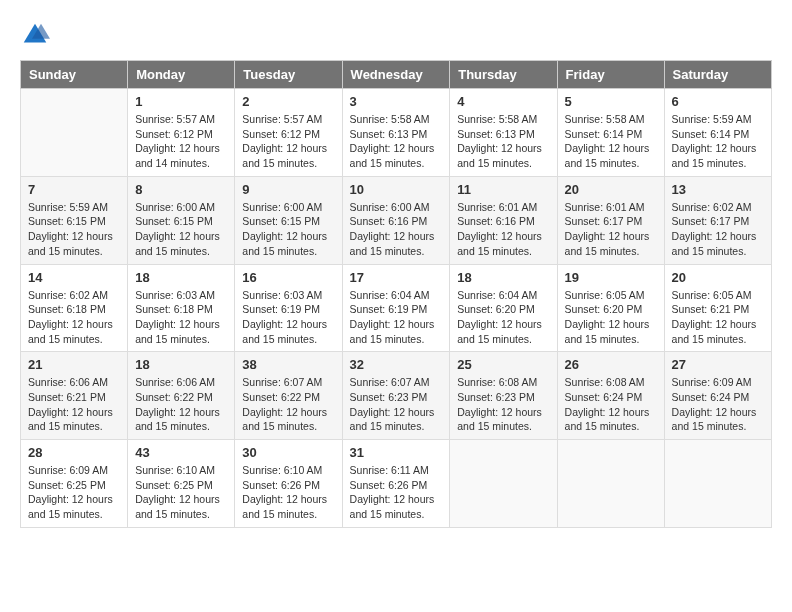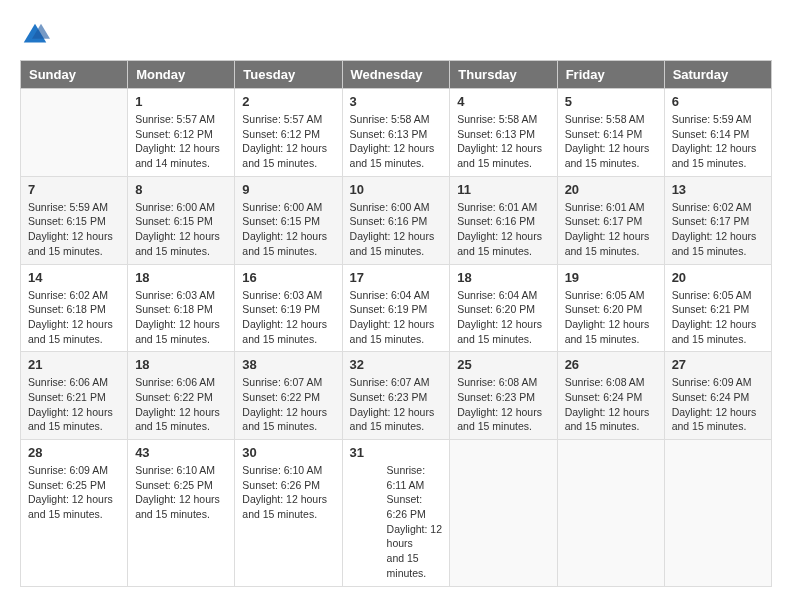--- a/index.html
+++ b/index.html
@@ -336,21 +336,21 @@
         </td>
         <td>
           <span class="day-num">30</span>
           <div class="cell-info" style="white-space: pre-line;">Sunrise: 6:10 AM
 Sunset: 6:26 PM
 Daylight: 12 hours
 and 15 minutes.</div>
         </td>
         <td>
           <span class="day-num">31</span>
-          <div class="cell-info" style="white-space: pre-line; margin-left: 37px;">Sunrise: 6:11 AM
+          <div class="cell-info" style="white-space: pre-line;">Sunrise: 6:11 AM
 Sunset: 6:26 PM
 Daylight: 12 hours
 and 15 minutes.</div>
         </td>
         <td class="empty"></td>
         <td class="empty"></td>
         <td class="empty"></td>
       </tr>
     </tbody>
 </table>

